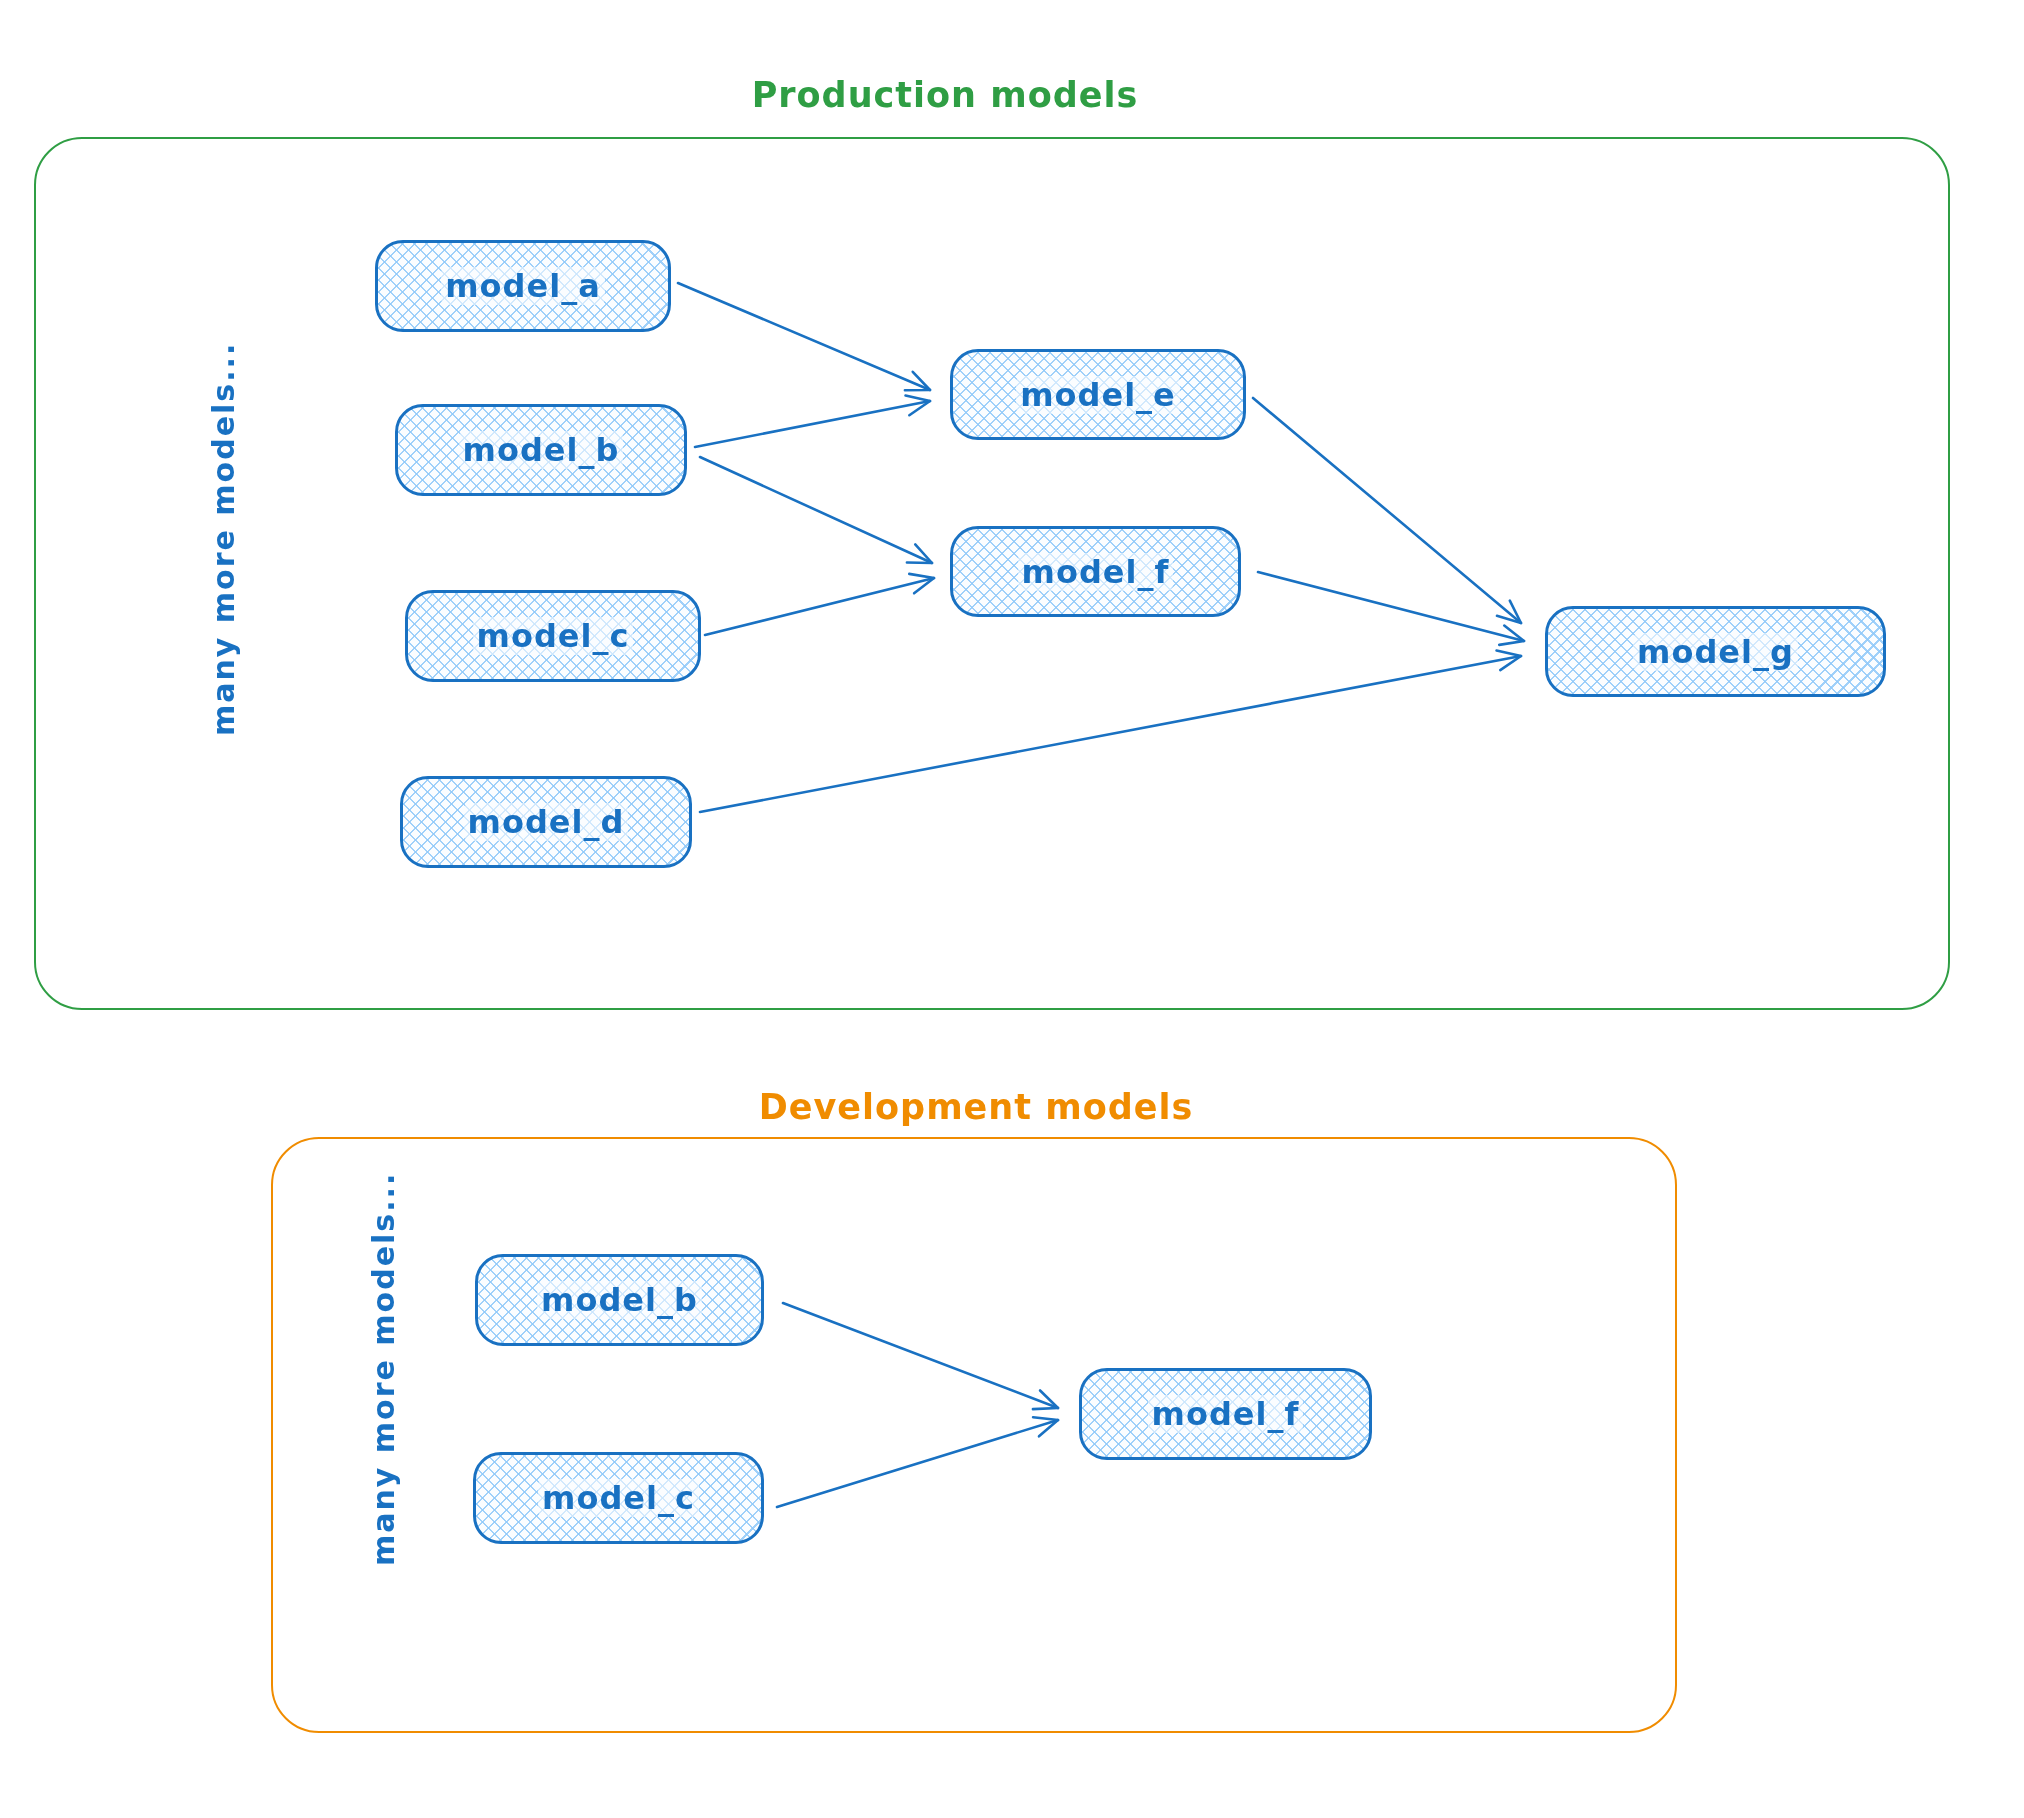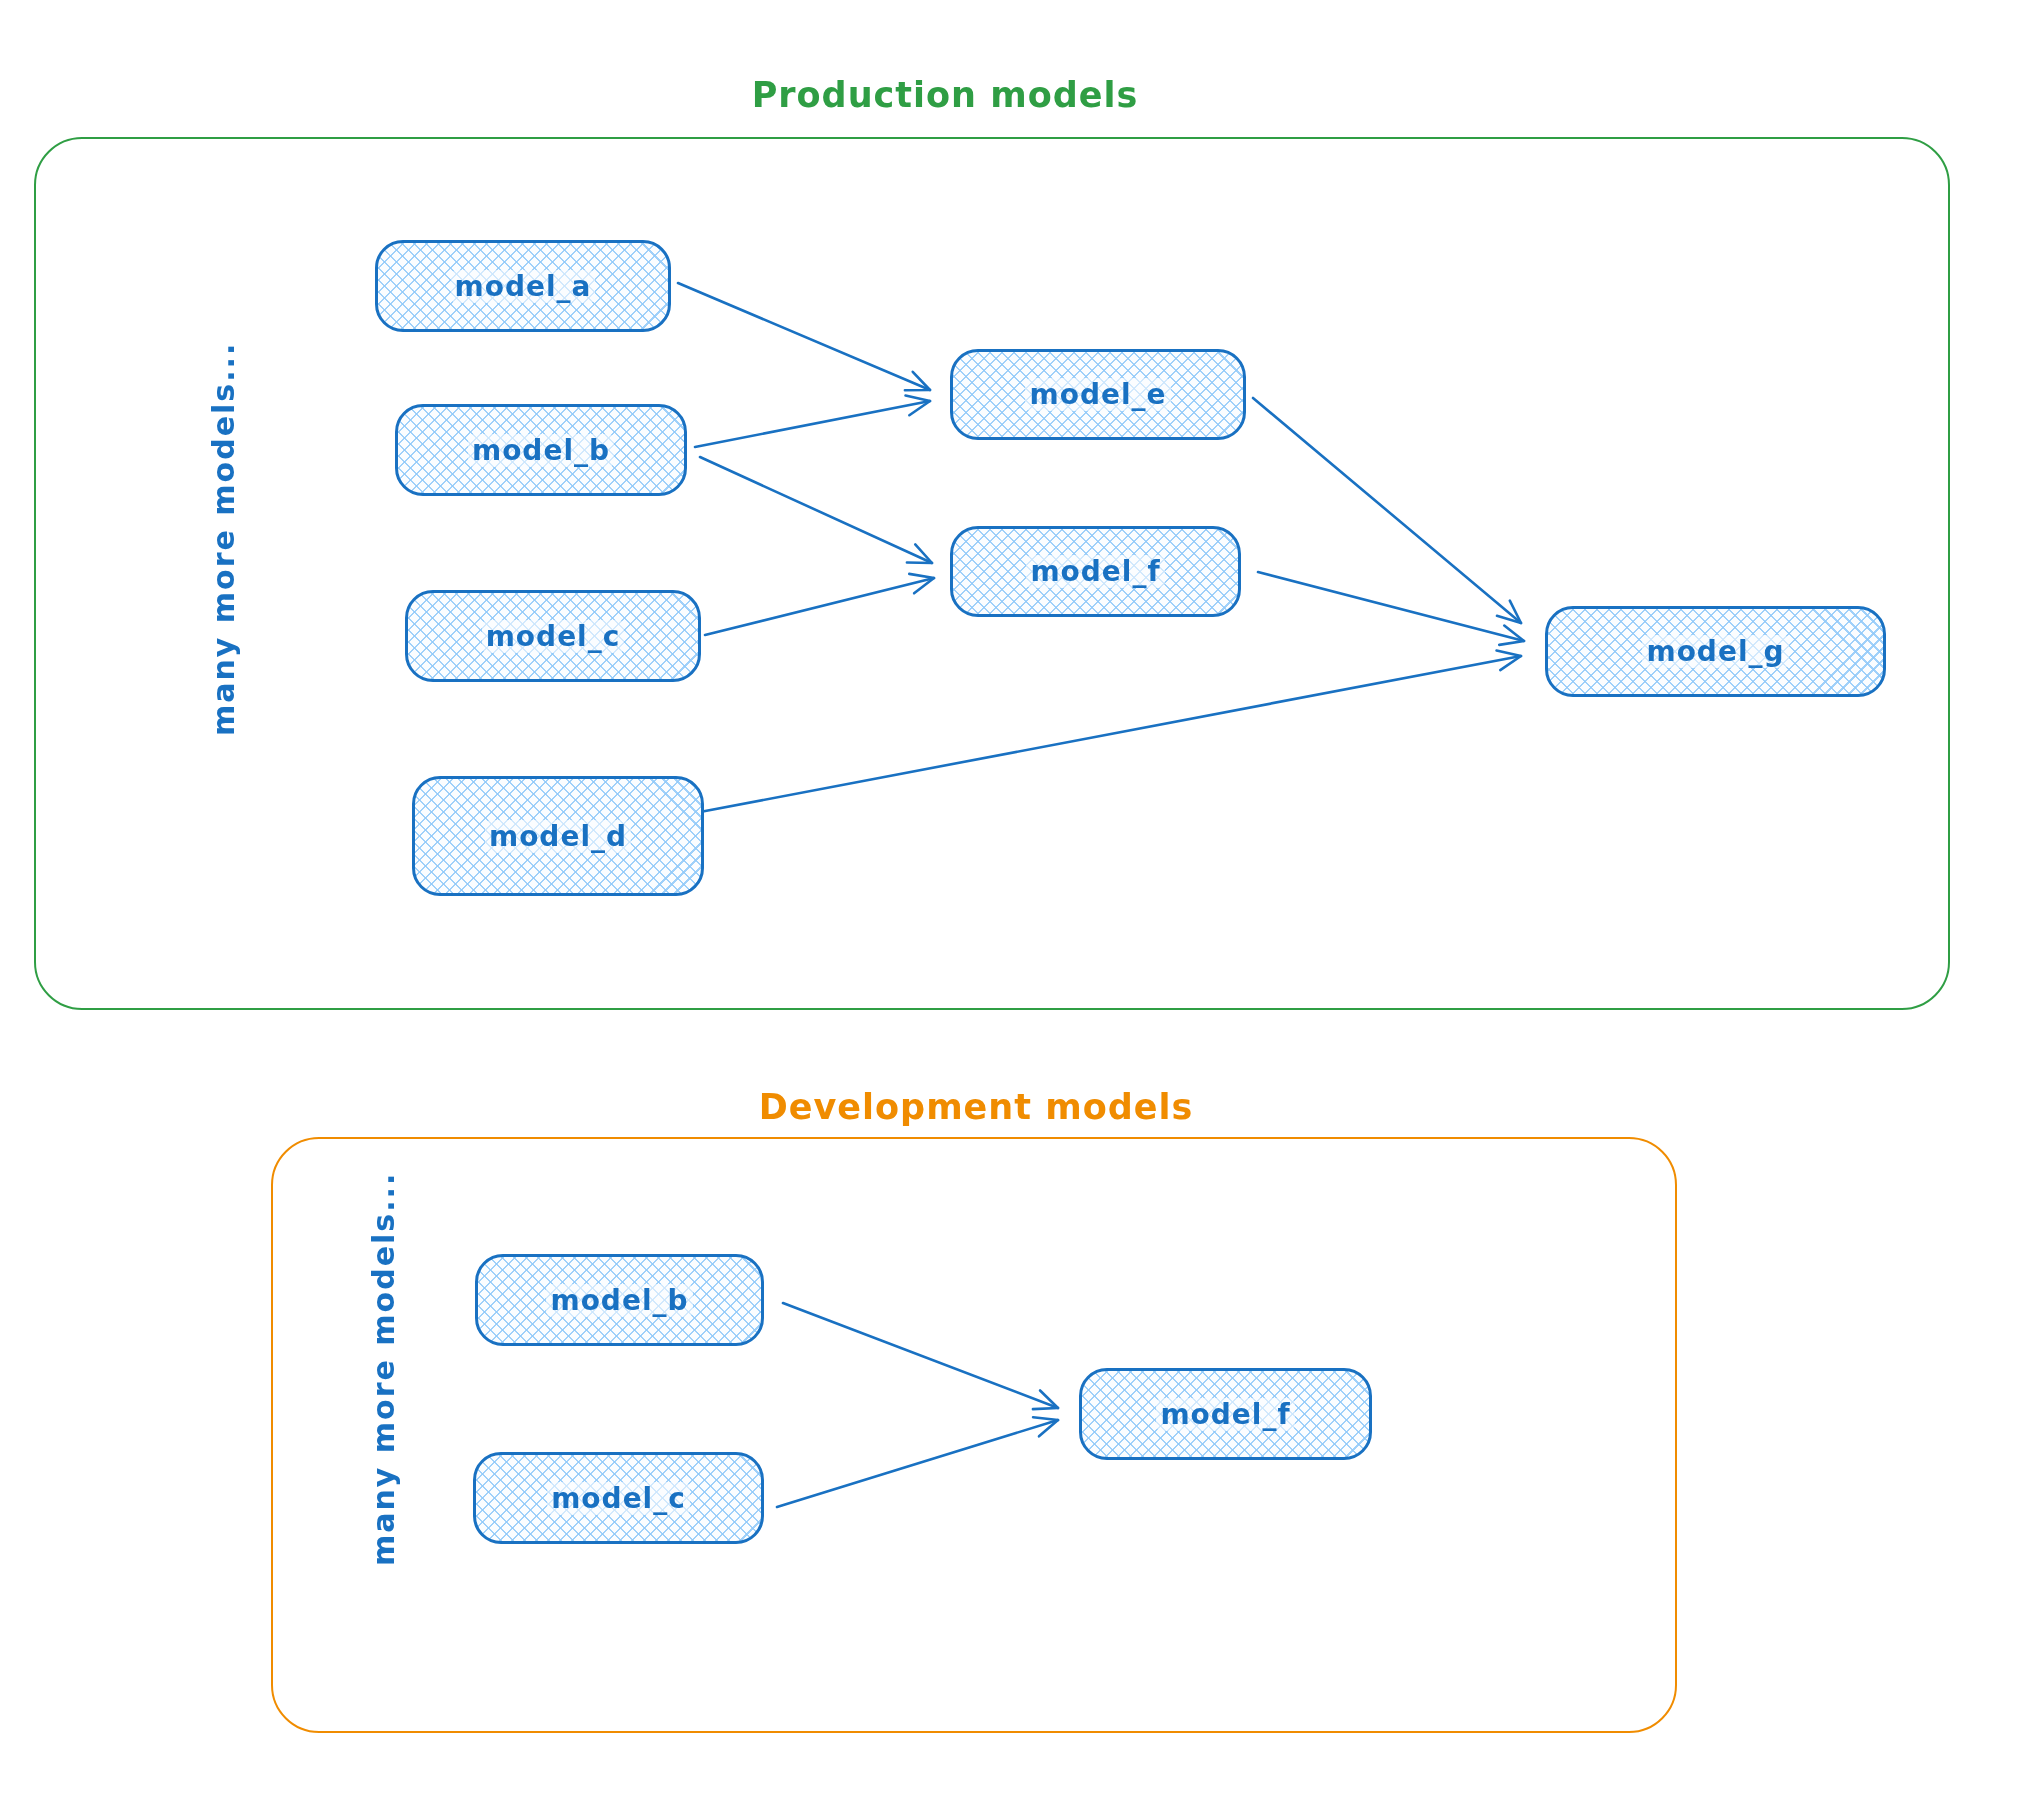--- a/index.html
+++ b/index.html
@@ -54,21 +54,21 @@
     display:flex;
     align-items:center;
     justify-content:center;
     background-color:#fbfdff;
     background-image:
       repeating-linear-gradient(45deg,  rgba(144,201,249,0.85) 0px, rgba(144,201,249,0.85) 1.7px, transparent 1.7px, transparent 8.5px),
       repeating-linear-gradient(135deg, rgba(144,201,249,0.85) 0px, rgba(144,201,249,0.85) 1.7px, transparent 1.7px, transparent 8.5px);
   }
   .node span{
     color:#1971c2;
-    font-size:28px;
+    font-size:32px;
     font-weight:600;
     letter-spacing:1px;
     background:rgba(251,253,255,0.55);
     padding:0 4px;
     border-radius:6px;
   }
   svg.arrows{
     position:absolute;left:0;top:0;
     pointer-events:none;
   }
@@ -113,21 +113,21 @@
   </div>
 
   <div class="node" style="left:395px;top:404px;width:292px;height:92px;">
     <span>model_b</span>
   </div>
 
   <div class="node" style="left:405px;top:590px;width:296px;height:92px;">
     <span>model_c</span>
   </div>
 
-  <div class="node" style="left:412px;top:776px;width:292px;height:120px;">
+  <div class="node" style="left:400px;top:776px;width:292px;height:92px;">
     <span>model_d</span>
   </div>
 
   <div class="node" style="left:950px;top:349px;width:296px;height:91px;">
     <span>model_e</span>
   </div>
 
   <div class="node" style="left:950px;top:526px;width:291px;height:91px;">
     <span>model_f</span>
   </div>

